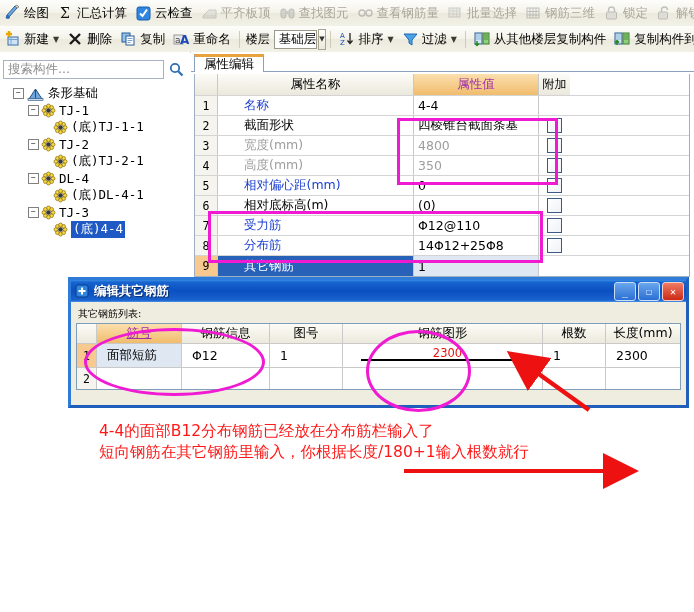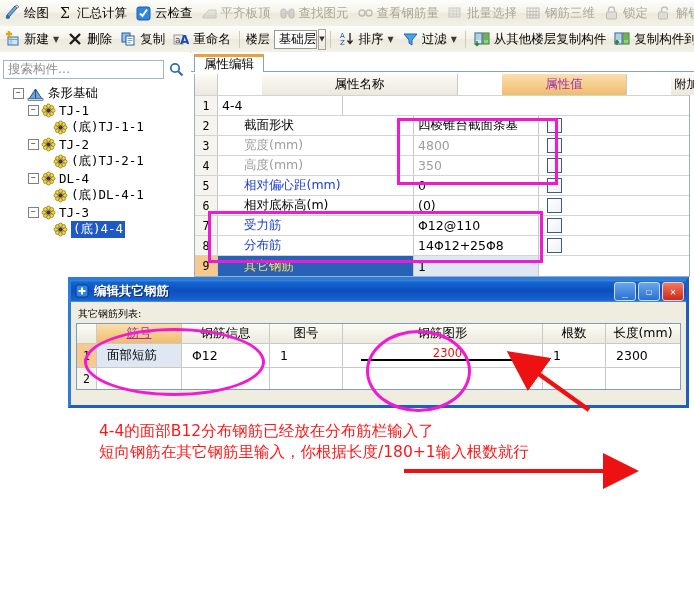--- a/index.html
+++ b/index.html
@@ -62,38 +62,38 @@
     position:absolute;left:3px;top:2px;height:18px;padding:0 9px;
     background:#fff;border:1px solid #8aa2bd;border-bottom:none;
     border-top:3px solid #e8a33d;
     display:flex;align-items:center;font-size:12.5px;box-sizing:border-box;
   }
   .tabline{position:absolute;left:0;top:19px;width:503px;height:1px;background:#8aa2bd;}
   .grid{position:absolute;left:3px;top:22px;width:494px;border:1px solid #9fb0c4;
         border-top:none;background:#fff;}
   .grow{display:flex;height:20px;box-sizing:border-box;border-bottom:1px solid #d4d4d4;}
   .grow:last-child{border-bottom:none;}
-  .ghead{height:22px;gap:44px;}
+  .ghead{height:22px;}
   .c-idx{width:22px;flex:0 0 auto;border-right:1px solid #c8c8c8;
         display:flex;align-items:center;justify-content:center;
         font-size:11.5px;background:#f5f4ee;font-family:"DejaVu Sans Mono",monospace;}
   .c-name{width:196px;flex:0 0 auto;border-right:1px solid #c8c8c8;
         display:flex;align-items:center;padding-left:26px;box-sizing:border-box;font-size:12.5px;}
   .c-val{width:125px;flex:0 0 auto;border-right:1px solid #c8c8c8;
         display:flex;align-items:center;padding-left:4px;box-sizing:border-box;font-size:12.5px;}
   .c-add{width:31px;flex:0 0 auto;display:flex;align-items:center;justify-content:center;}
   .ghead .c-idx{background:linear-gradient(to bottom,#fcfbf6,#ebe9dd);}
   .ghead .c-name{background:linear-gradient(to bottom,#fcfbf6,#ebe9dd);justify-content:center;padding-left:0;font-weight:normal;}
   .ghead .c-val{background:linear-gradient(to bottom,#fbdfae,#f0bc6d);justify-content:center;padding-left:0;color:#a02faa;}
   .ghead .c-add{background:linear-gradient(to bottom,#fcfbf6,#ebe9dd);}
   .blue{color:#1b3fd0;}
   .gray{color:#9d9d9d;}
   .chk{width:13px;height:13px;border:1px solid #3c5a82;
        background:linear-gradient(135deg,#ffffff,#eef1f6);}
-  .rowsel .c-name{background:#2861b8;color:#fde047;}
+  .rowsel .c-name{background:#2861b8;color:#ffffff;}
   .rowsel .c-val{background:#dfe7f2;}
   .rowsel .c-idx{background:#f7c98f;}
   
   .dialog{
     position:absolute;left:68px;top:277px;width:621px;height:131px;
     border:3px solid;
     border-color:#2f7cd8 #1f5fbb #1f5fbb #2f7cd8;
     background:#efece0;box-sizing:border-box;
   }
   .dlgtitle{
@@ -552,20 +552,21 @@
   <div class="grid">
     <div class="grow ghead">
       <div class="c-idx"></div>
       <div class="c-name">属性名称</div>
       <div class="c-val">属性值</div>
       <div class="c-add">附加</div>
     </div>
 
     <div class="grow">
       <div class="c-idx">1</div>
+      <div class="c-name blue">名称</div>
       <div class="c-val">4-4</div>
       <div class="c-add"></div>
     </div>
 
     <div class="grow">
       <div class="c-idx">2</div>
       <div class="c-name">截面形状</div>
       <div class="c-val">四棱锥台截面条基</div>
       <div class="c-add">
           <span class="chk"></span>

